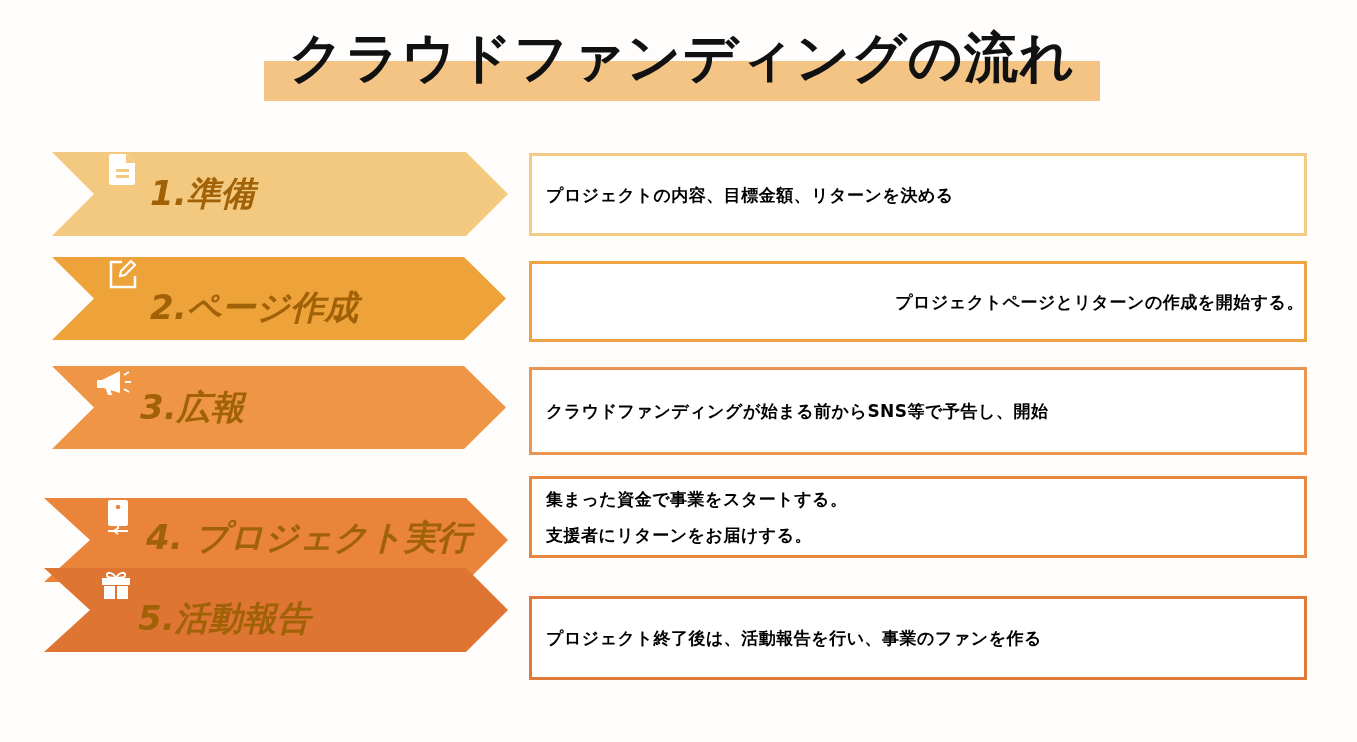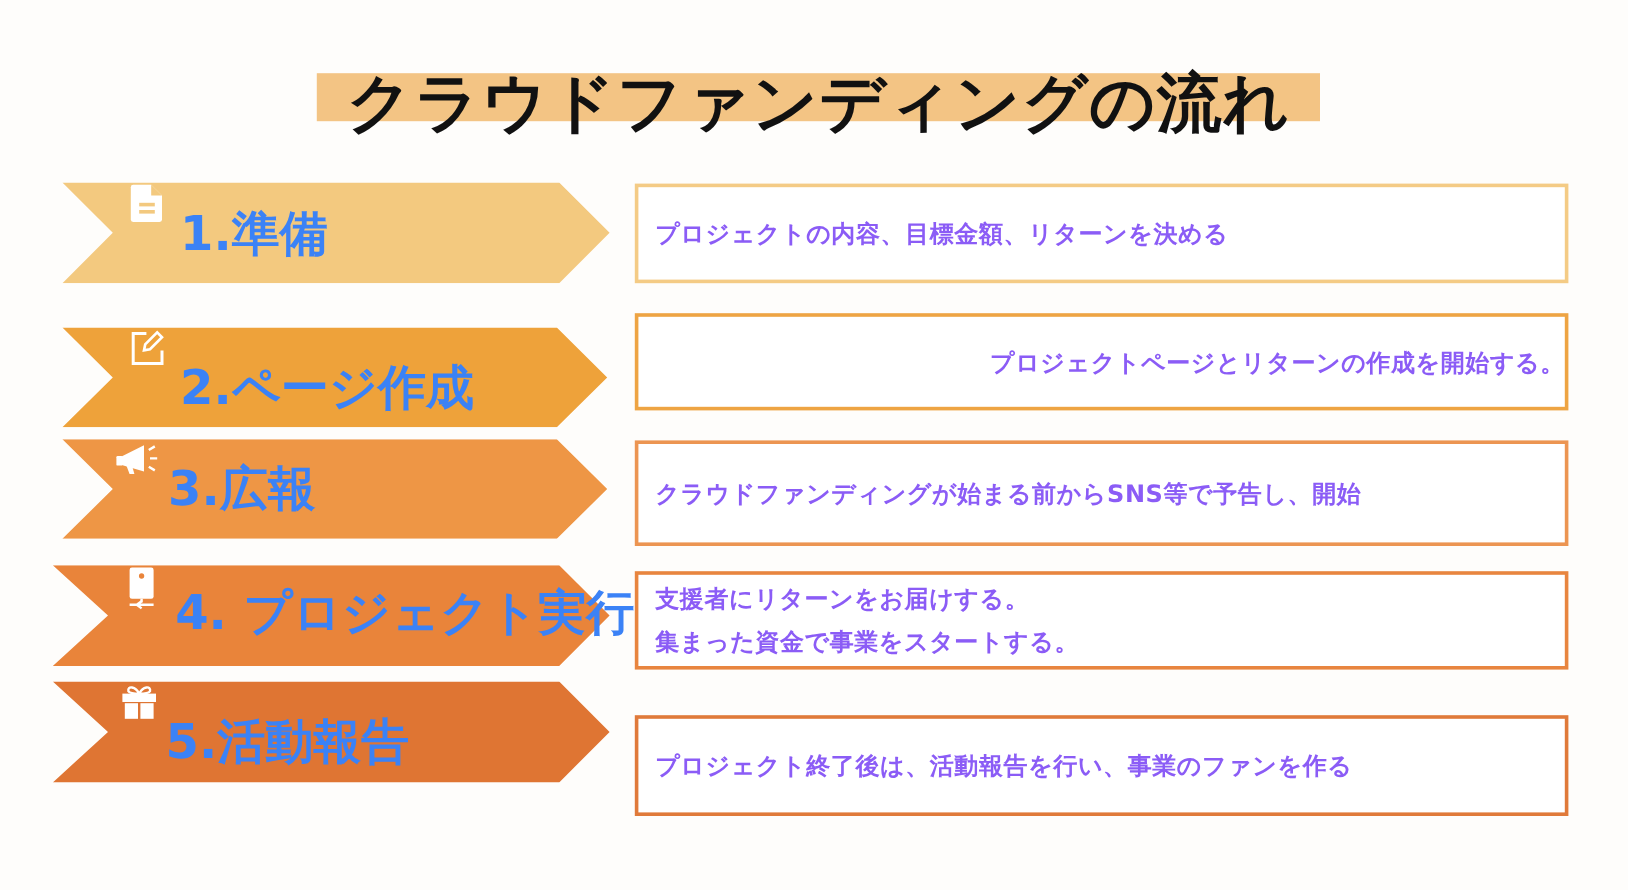--- a/index.html
+++ b/index.html
@@ -4,35 +4,35 @@
 <style>
   html, body { margin:0; padding:0; }
   body {
     width:1357px; height:742px; background:#fefdfb; position:relative; overflow:hidden;
     font-family:"DejaVu Sans", "Liberation Sans", sans-serif;
   }
   .title-wrap { position:absolute; left:0; top:0; width:1357px; height:110px; }
   .title-bar { position:absolute; left:264px; top:61px; width:836px; height:40px; }
   .title-text {
     position:absolute; left:264px; top:22px; width:836px; text-align:center;
-    font-size:54px; font-weight:bold; color:#111; letter-spacing:1px; line-height:72px;margin-top:28px;
+    font-size:54px; font-weight:bold; color:#111; letter-spacing:1px; line-height:72px;
   }
   .row { position:absolute; left:0; width:1357px; }
   .arrow { position:absolute; }
   .arrow svg { position:absolute; left:0; top:0; }
   .arrow-label {
-    position:absolute; display:flex; align-items:center; color:#3b82f6; font-weight:bold;
-    font-size:40px; white-space:nowrap; height:100%;
+    position:absolute; display:flex; align-items:center; color:#a16207; font-weight:bold;
+    font-size:34px; white-space:nowrap; height:100%;font-style:italic;
   }
   .arrow-label .icon { width:30px; height:34px; display:inline-block; margin-right:12px; }
   .box {
     position:absolute; left:529px; width:778px; box-sizing:border-box; border-width:3px; border-style:solid;
     background:#fff; display:flex; align-items:center; padding-left:14px;
   }
-  .box-text { font-size:20px; font-weight:bold; color:#8b5cf6; line-height:36px; letter-spacing:0.5px; }
+  .box-text { font-size:17px; font-weight:bold; color:#000000; line-height:36px; letter-spacing:0.5px; }
 </style>
 </head>
 <body>
 
 <div class="title-wrap">
   <div class="title-bar" style="background:#F3C484;"></div>
   <div class="title-text">クラウドファンディングの流れ</div>
 </div>
 
 <div class="row">
@@ -51,21 +51,21 @@
       </span>
       <span>1.準備</span>
     </div>
   </div>
   <div class="box" style="top:153px; height:83px; border-color:#F4CB85;">
     <span class="box-text">プロジェクトの内容、目標金額、リターンを決める</span>
   </div>
 </div>
 
 <div class="row">
-  <div class="arrow" style="left:50px; top:273px; width:460px; height:101px;">
+  <div class="arrow" style="left:50px; top:257px; width:460px; height:101px;">
     <svg width="460" height="83">
       <polygon points="2,0 414,0 456,41.5 414,83 2,83 44,41.5" fill="#EEA23A"></polygon>
     </svg>
     <div class="arrow-label" style="left:58px;">
       <span class="icon">
         <svg width="30" height="34" viewBox="0 0 30 34">
             <path d="M14 5 h-11 v25 h24 v-11" fill="none" stroke="#fff" stroke-width="2.5"></path>
             <path d="M23 4 l4 4 l-10 10 l-5 1 l1 -5z" fill="none" stroke="#fff" stroke-width="2.2"></path>
           </svg>
       </span>
@@ -95,40 +95,40 @@
     </div>
   </div>
   <div class="box" style="top:367px; height:88px; border-color:#EC9552;">
     <div>
       <div class="box-text">クラウドファンディングが始まる前からSNS等で予告し、開始</div>
     </div>
   </div>
 </div>
 
 <div class="row">
-  <div class="arrow" style="left:42px; top:471px; width:470px; height:79px;">
+  <div class="arrow" style="left:42px; top:498px; width:470px; height:79px;">
     <svg width="470" height="84">
       <polygon points="2,0 424,0 466,42 424,84 2,84 48,42" fill="#E9843A"></polygon>
     </svg>
     <div class="arrow-label" style="left:62px;">
       <span class="icon">
         <svg width="30" height="38" viewBox="0 0 30 38">
             <rect x="4" y="2" width="20" height="26" rx="2" fill="#fff"></rect>
             <circle cx="14" cy="9" r="2.2" fill="#E9843A"></circle>
             <path d="M4 33 h20 M10 33 l4 -3 M10 33 l4 3" stroke="#fff" stroke-width="2"></path>
             <rect x="13" y="28" width="2" height="3" fill="#fff"></rect>
           </svg>
       </span>
       <span>4. プロジェクト実行</span>
     </div>
   </div>
   <div class="box" style="top:476px; height:82px; border-color:#E8853F;">
     <div>
+      <div class="box-text">集まった資金で事業をスタートする。</div>
       <div class="box-text">支援者にリターンをお届けする。</div>
-      <div class="box-text">集まった資金で事業をスタートする。</div>
     </div>
   </div>
 </div>
 
 <div class="row">
   <div class="arrow" style="left:42px; top:568px; width:470px; height:101px;">
     <svg width="470" height="84">
       <polygon points="2,0 424,0 466,42 424,84 2,84 48,42" fill="#DF7533"></polygon>
     </svg>
     <div class="arrow-label" style="left:58px;">

